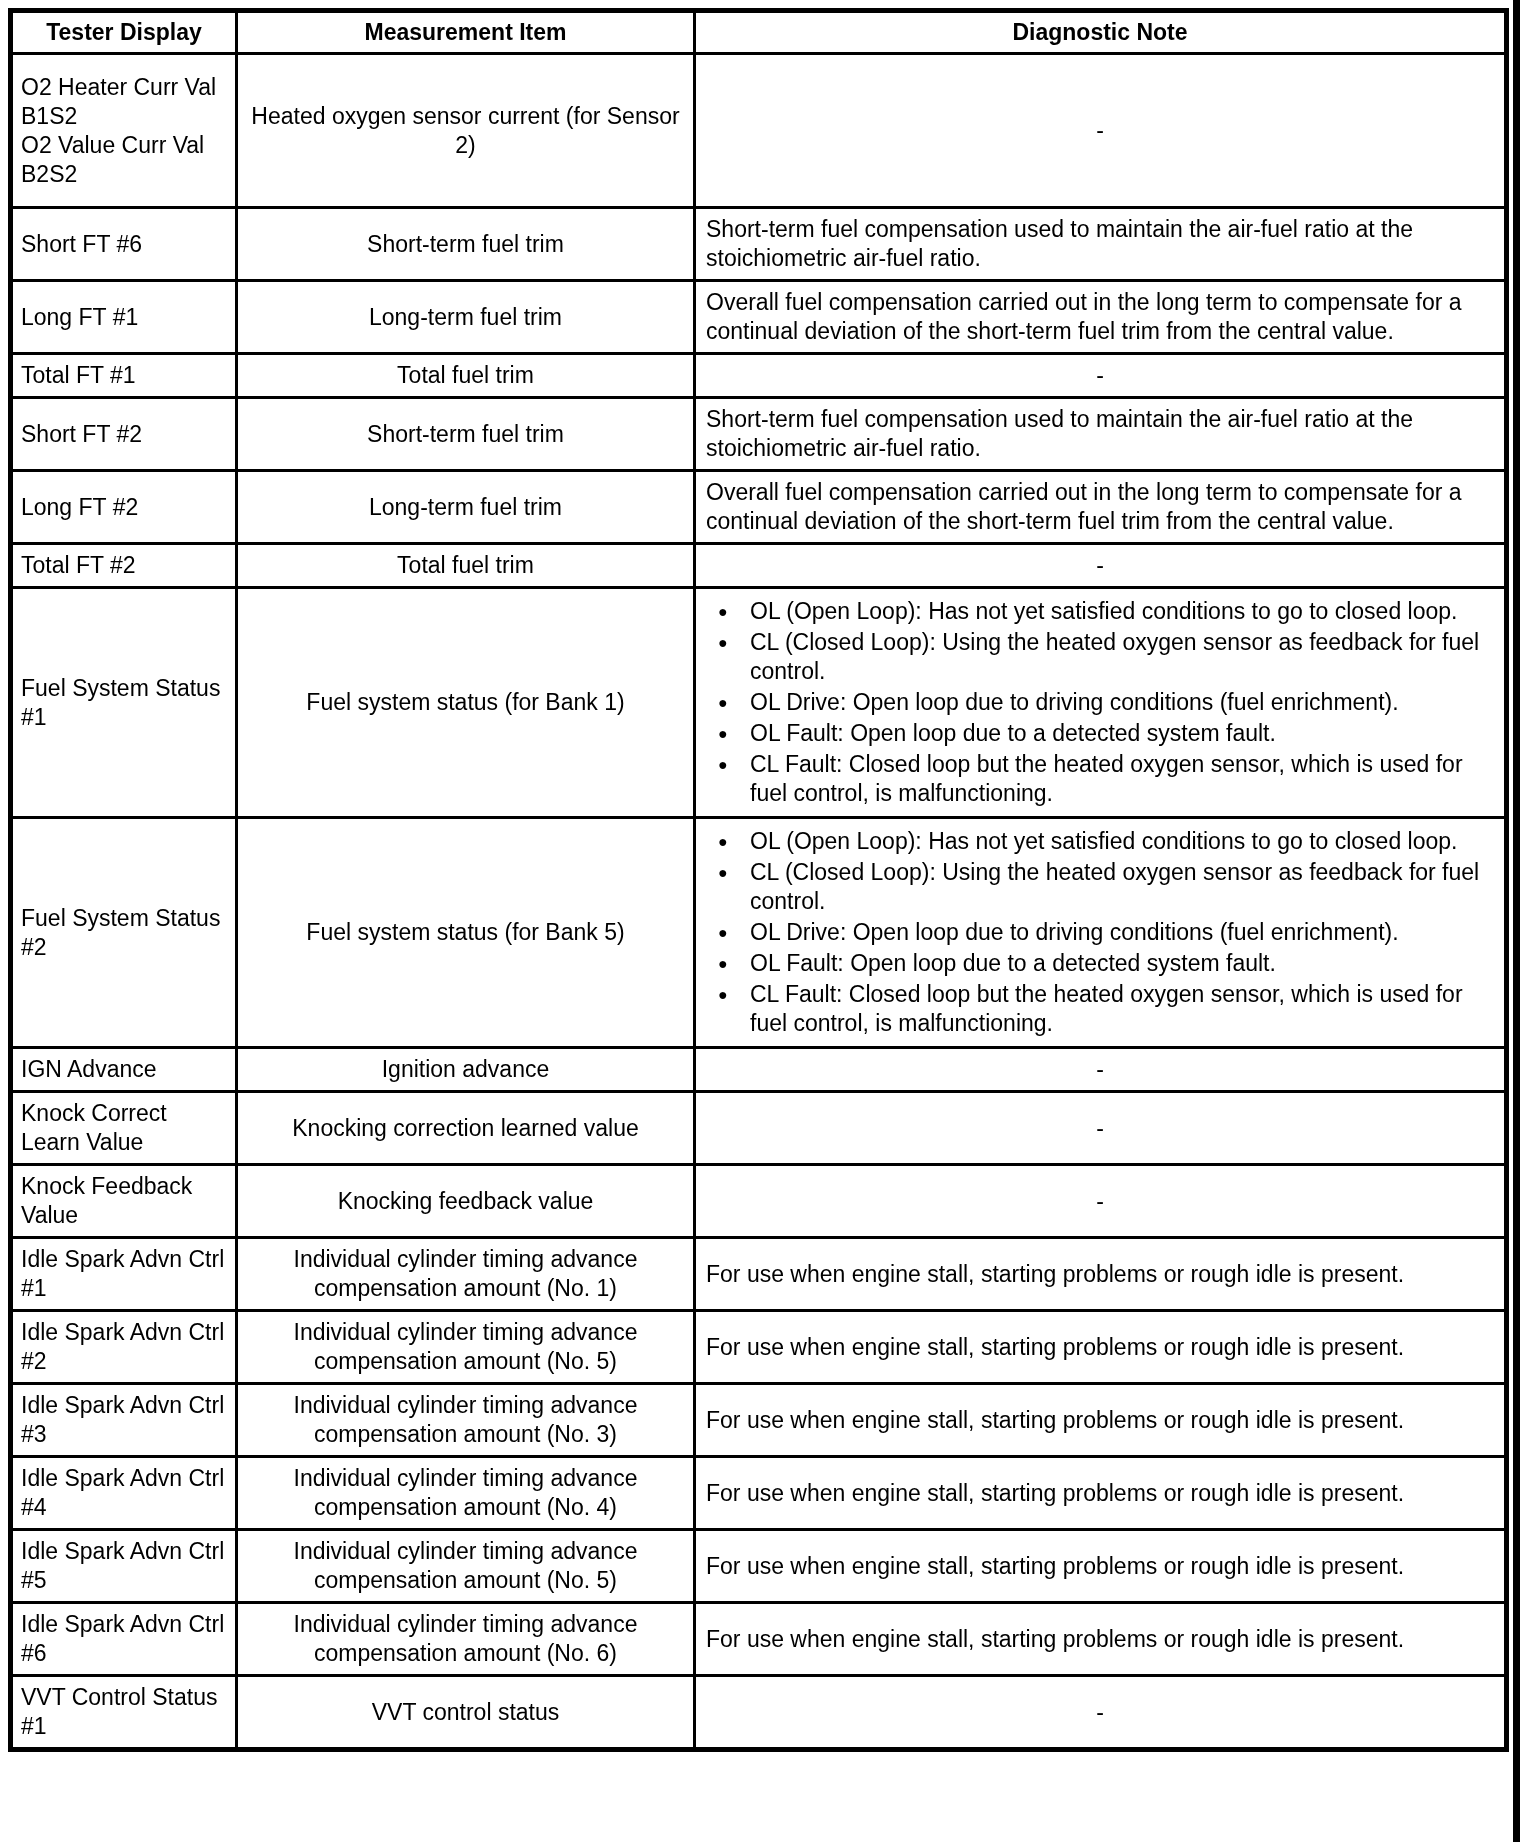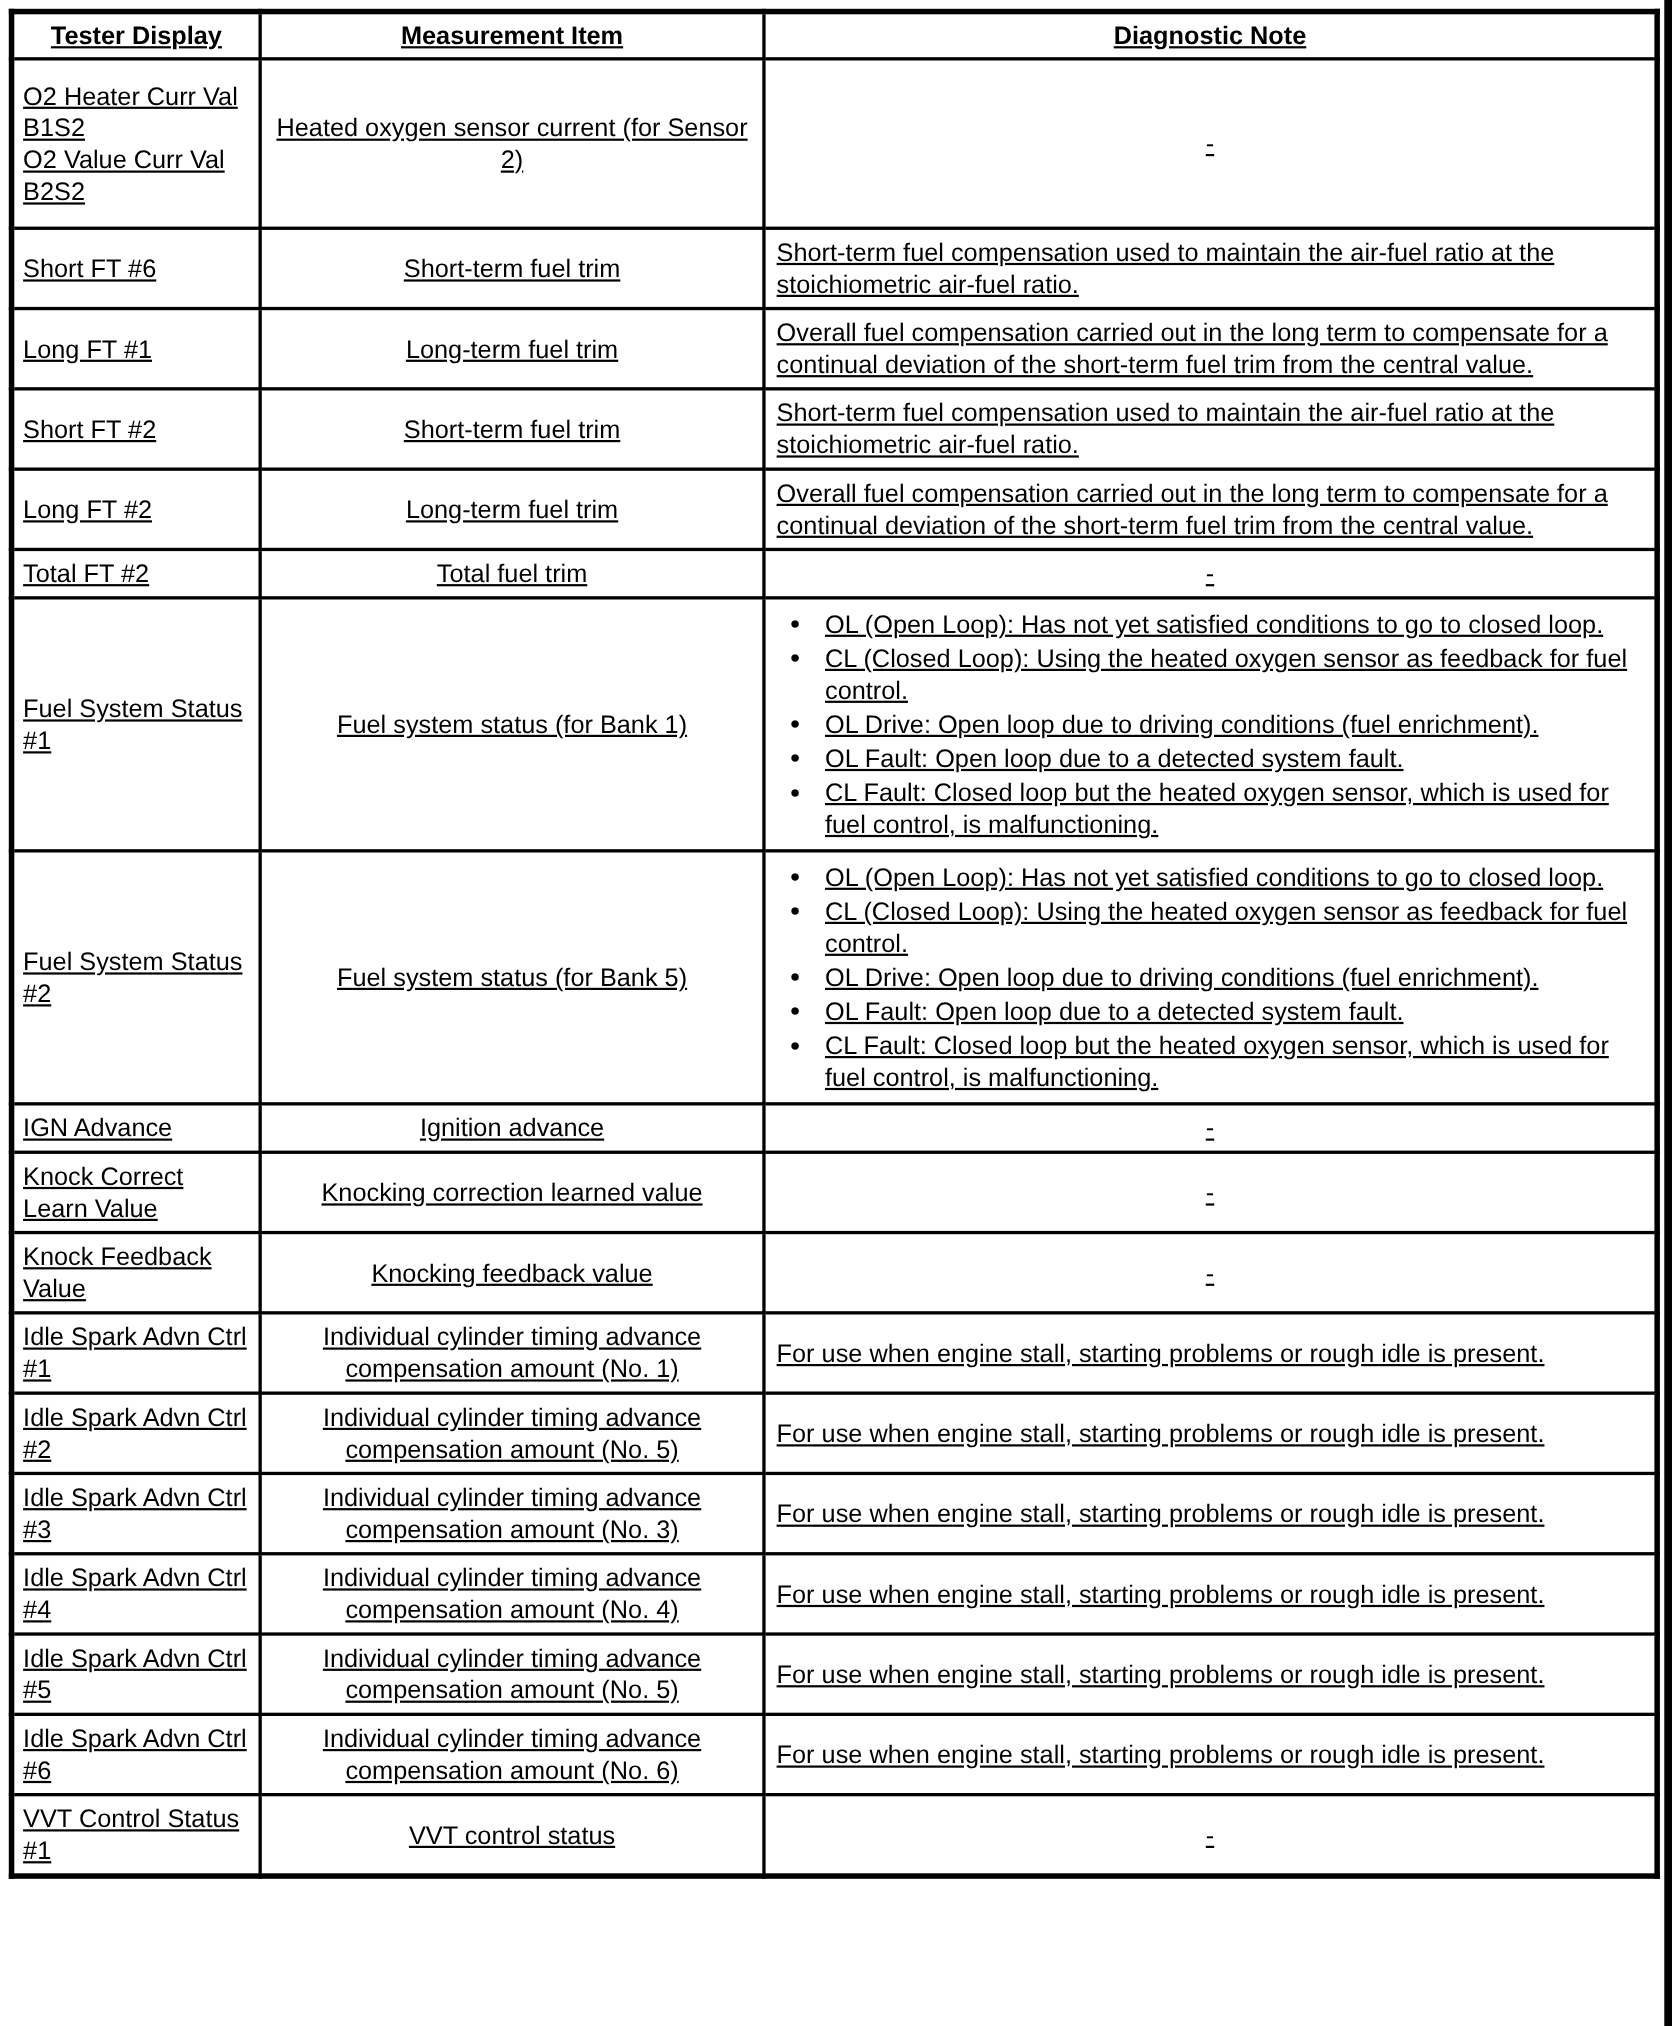--- a/index.html
+++ b/index.html
@@ -18,21 +18,20 @@
     overflow: hidden;
   }
   table.diag {
     position: absolute;
     left: 8px;
     top: 8px;
     width: 1496px;
     border-collapse: collapse;
     table-layout: fixed;
     border: 5px solid #000000;
-    text-decoration: underline;
   }
   th, td {
     border: 3px solid #000000;
     vertical-align: middle;
     word-wrap: break-word;
   }
   th {
     font-weight: bold;
     text-align: center;
     padding: 5px 4px;
@@ -116,20 +115,27 @@
   </tr>
 
   <tr>
     <td class="c1">
           <div>Long FT #1</div>
         </td>
     <td class="c2">Long-term fuel trim</td>
     <td class="c3">Overall fuel compensation carried out in the long term to compensate for a continual deviation of the short-term fuel trim from the central value.</td>
   </tr>
 
+  <tr>
+    <td class="c1">
+          <div>Total FT #1</div>
+        </td>
+    <td class="c2">Total fuel trim</td>
+    <td class="c3 dash">-</td>
+  </tr>
 
   <tr>
     <td class="c1">
           <div>Short FT #2</div>
         </td>
     <td class="c2">Short-term fuel trim</td>
     <td class="c3">Short-term fuel compensation used to maintain the air-fuel ratio at the stoichiometric air-fuel ratio.</td>
   </tr>
 
   <tr>

